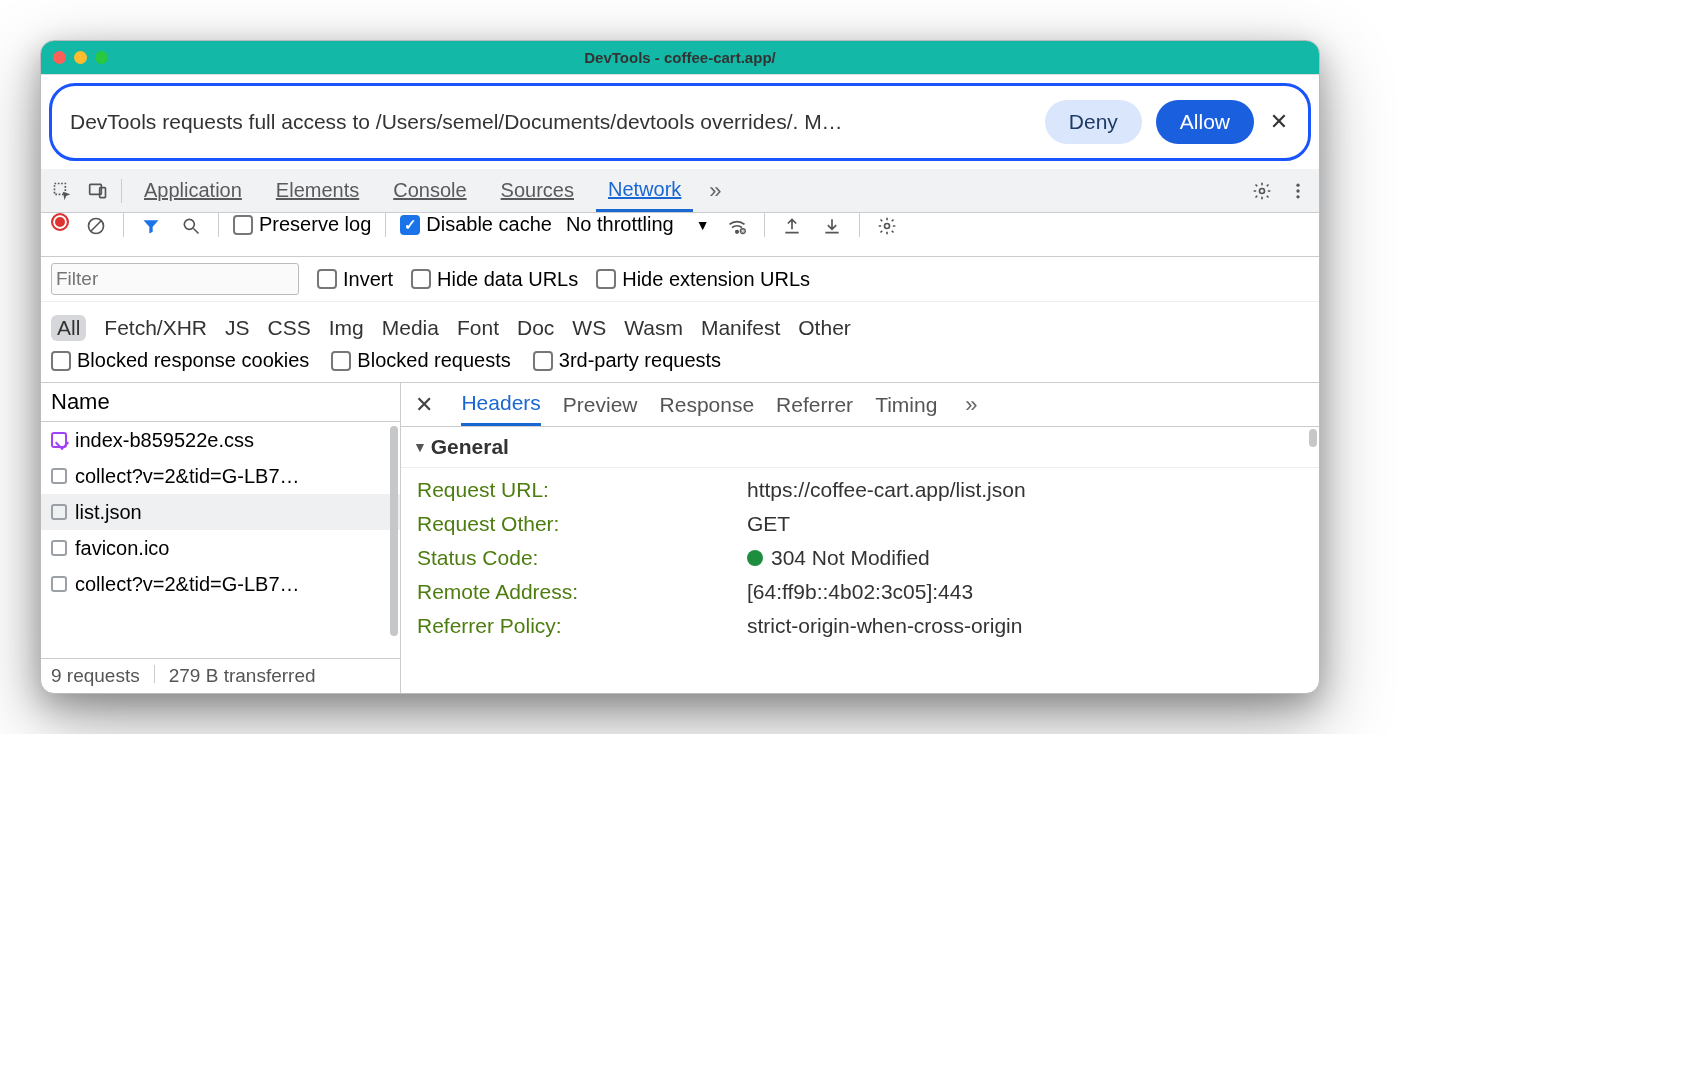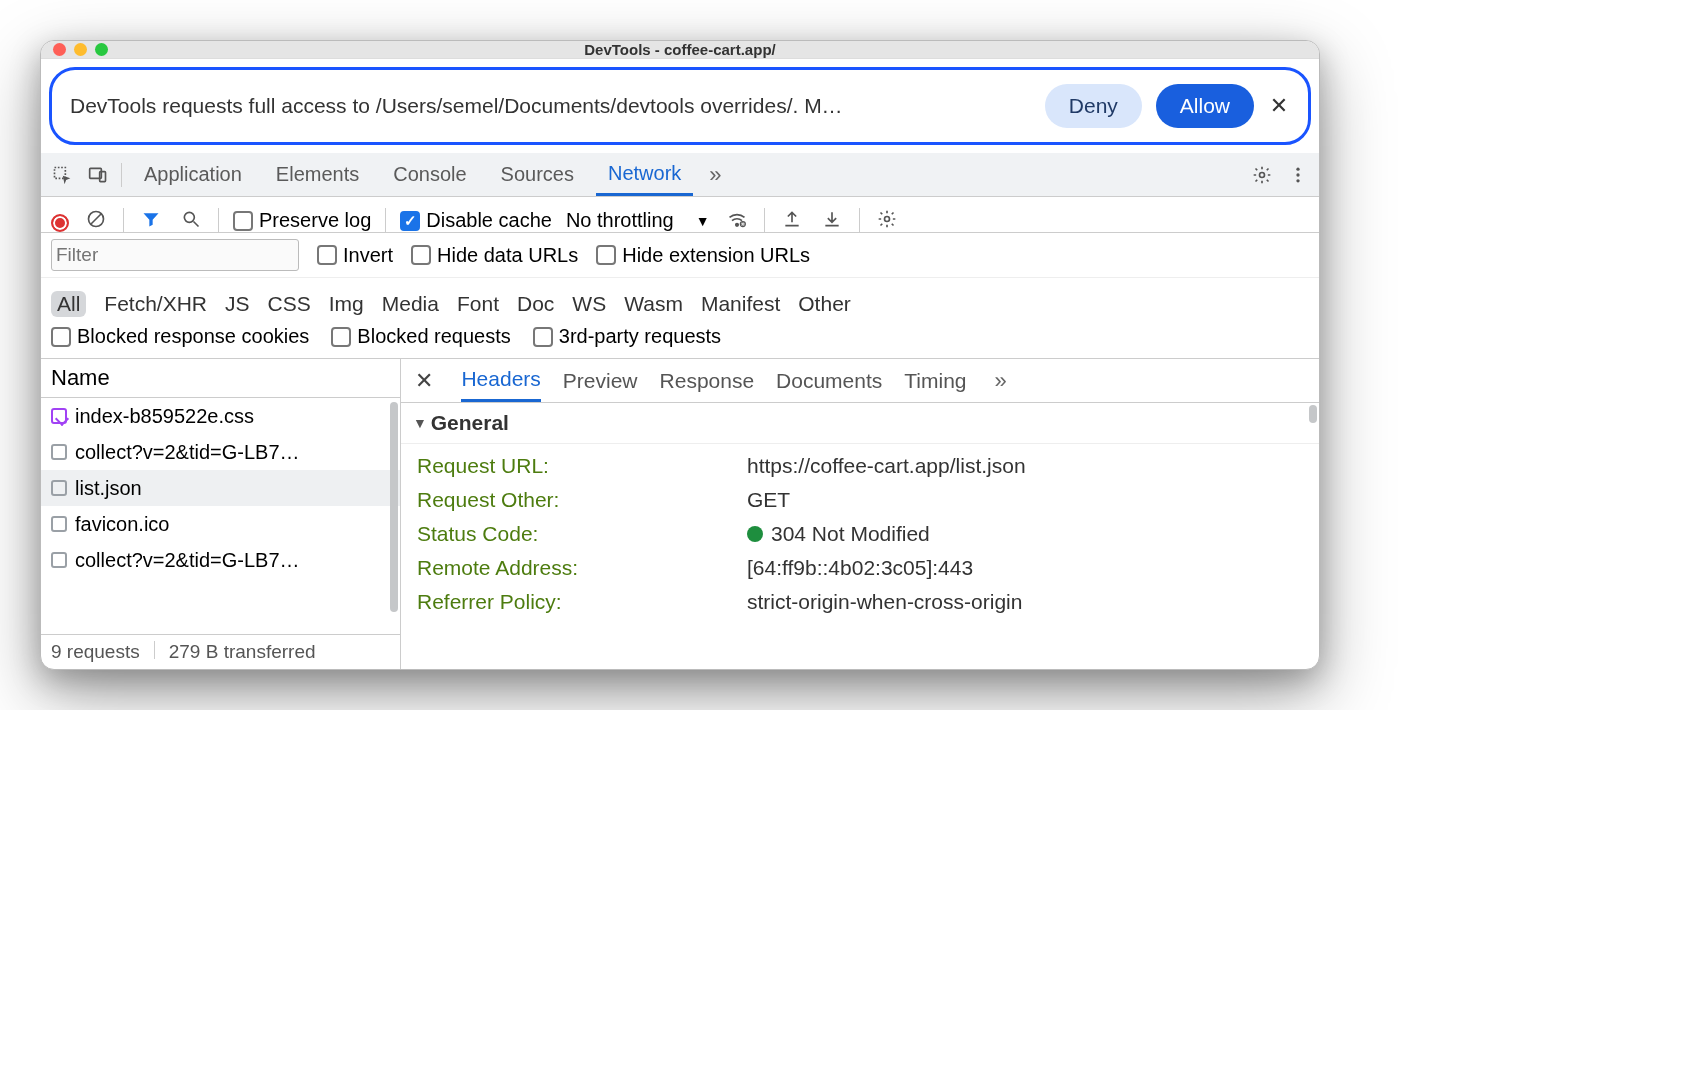--- a/index.html
+++ b/index.html
@@ -6,22 +6,22 @@
   body { margin: 0; background: transparent; padding: 40px; }
   .window {
     width: 1280px;
     background: #fff;
     border-radius: 14px;
     overflow: hidden;
     box-shadow: 0 25px 70px rgba(0,0,0,0.35), 0 10px 30px rgba(0,0,0,0.25);
     border: 1px solid #bbb;
   }
   .titlebar {
-    height: 18px;
-    background: #e5e5e5;
+    height: 34px;
+    background: #14b8a6;
     display: flex; align-items: center;
     padding: 0 12px;
     position: relative;
     border-bottom: 1px solid #ddd;
   }
   .traffic { display: flex; gap: 8px; }
   .dot { width: 13px; height: 13px; border-radius: 50%; }
   .dot.red{background:#fe5f57;} .dot.yellow{background:#febc2e;} .dot.green{background:#28c840;}
   .title { position: absolute; left:0; right:0; text-align:center; font-size:15px; font-weight:600; color:#333; pointer-events:none;}
   
@@ -46,27 +46,27 @@
     display:flex; align-items:center; height:44px;
     padding: 0 8px;
     background:#f0f2f4;
     border-bottom:1px solid #ccc;
     gap: 10px;
     font-size: 20px;
     color:#5a5a5a;
   }
   .tool-icon { width:26px; height:26px; display:flex; align-items:center; justify-content:center; cursor:pointer; color:#555; }
   .tool-icon svg { width:20px; height:20px; }
-  .tabitem { padding: 0 12px; cursor:pointer; height:100%; display:flex; align-items:center;}
+  .tabitem { padding: 0 12px; cursor:pointer; height:100%; display:flex; align-items:center;text-decoration:underline;}
   .tabitem.active { color:#1967d2; border-bottom:3px solid #1967d2; font-weight:500;}
   .tabs .spacer { flex:1; }
   .chev { font-size:22px; color:#666; cursor:pointer; padding:0 6px;}
   
   .ntoolbar {
-    display:flex; align-items:flex-end; height:36px;
+    display:flex; align-items:flex-start; height:44px;
     padding:0 10px; gap:14px; font-size:20px;
     border-bottom:1px solid #ccc;
   }
   .rec { width:18px; height:18px; border:2px solid #d33; border-radius:50%; background:#d33; box-shadow: inset 0 0 0 2px #fff; cursor:pointer;}
   .nowrap{white-space:nowrap;}
   .vsep { width:1px; height:24px; background:#ccc; }
   .chk { display:flex; align-items:center; gap:6px; cursor:pointer;}
   .chkbox { width:20px; height:20px; border:2px solid #777; border-radius:4px; display:flex; align-items:center; justify-content:center;}
   .chkbox.checked { background:#1a73e8; border-color:#1a73e8;}
   .chkbox.checked::after{content:"✓"; color:#fff; font-size:15px; font-weight:700;}
@@ -320,21 +320,21 @@
         <span>279 B transferred</span>
       </div>
     </div>
 
     <div class="right">
       <div class="rtabs">
         <div class="rclose">✕</div>
         <div class="rtab active">Headers</div>
         <div class="rtab">Preview</div>
         <div class="rtab">Response</div>
-        <div class="rtab">Documents</div>
+        <div class="rtab">Referrer</div>
         <div class="rtab">Timing</div>
         <div class="chev">»</div>
       </div>
       <div class="right-wrap">
         <div class="section-head">General</div>
         <div class="kv">
           <div class="k">Request URL:</div>
           <div class="v">https://coffee-cart.app/list.json</div>
           <div class="k">Request Other:</div>
           <div class="v">GET</div>

